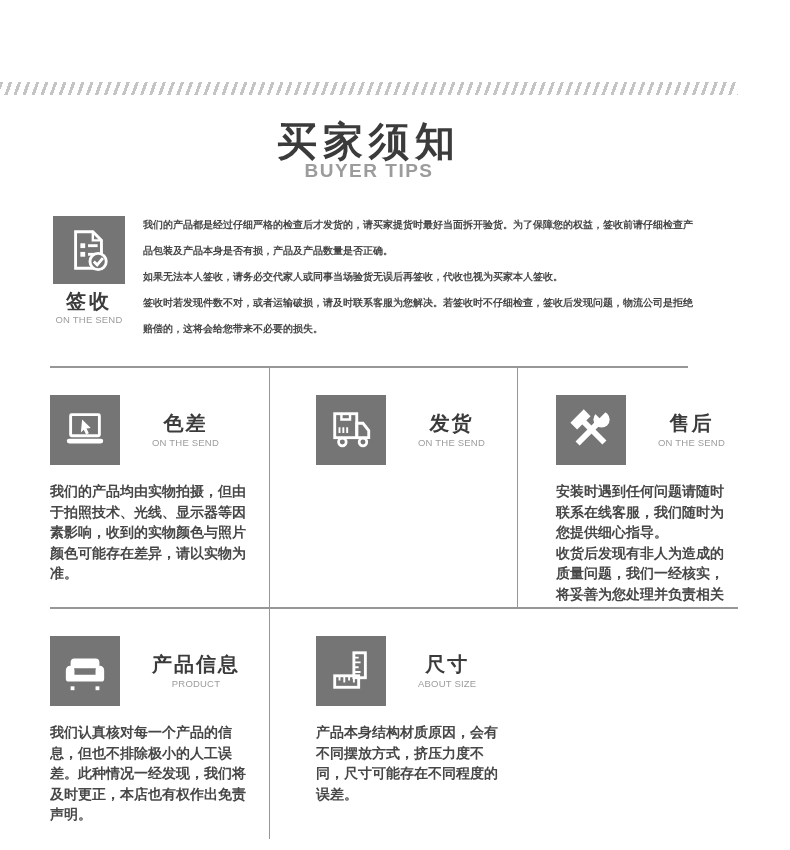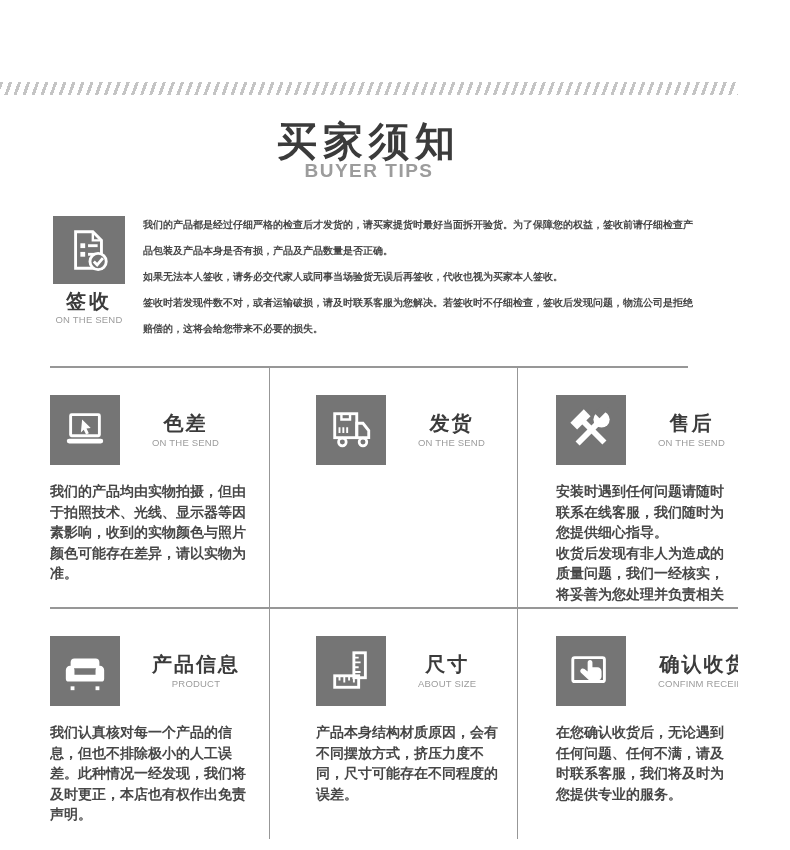--- a/index.html
+++ b/index.html
@@ -178,30 +178,15 @@
           </svg>
         </div>
         <div class="head-text">
           <div class="cell-title">尺寸</div>
           <div class="cell-sub">ABOUT SIZE</div>
         </div>
       </div>
       <p class="cell-text">产品本身结构材质原因，会有不同摆放方式，挤压力度不同，尺寸可能存在不同程度的误差。</p>
     </div>
 
-    <div class="cell">
-      <div class="cell-head">
-        <div class="tile">
-          <svg width="46" height="46" viewBox="0 0 48 48">
-            <rect x="5" y="10" width="33" height="25" rx="2" fill="none" stroke="#fff" stroke-width="3"></rect>
-            <path d="M23 12.5 c-1.5 0 -2.5 1 -2.5 2.5 v9.5 l-3.3-2.5 c-1.3-1-3.2-.7-4 .7 -.7 1.1-.4 2.6.6 3.5 l7.6 6.8 c.8.7 1.9 1.1 3 1.1 h6.3 c2.4 0 4.3-1.9 4.3-4.3 v-5.3 c0-2.4-1.9-4.3-4.3-4.3 h-5.2 v-5.2 c0-1.5-1-2.5-2.5-2.5 z" fill="#fff"></path>
-          </svg>
-        </div>
-        <div class="head-text">
-          <div class="cell-title">确认收货</div>
-          <div class="cell-sub">CONFINM RECEIPT</div>
-        </div>
-      </div>
-      <p class="cell-text">在您确认收货后，无论遇到任何问题、任何不满，请及时联系客服，我们将及时为您提供专业的服务。</p>
-    </div>
 
   </section>
 </div>
 
 </body></html>

